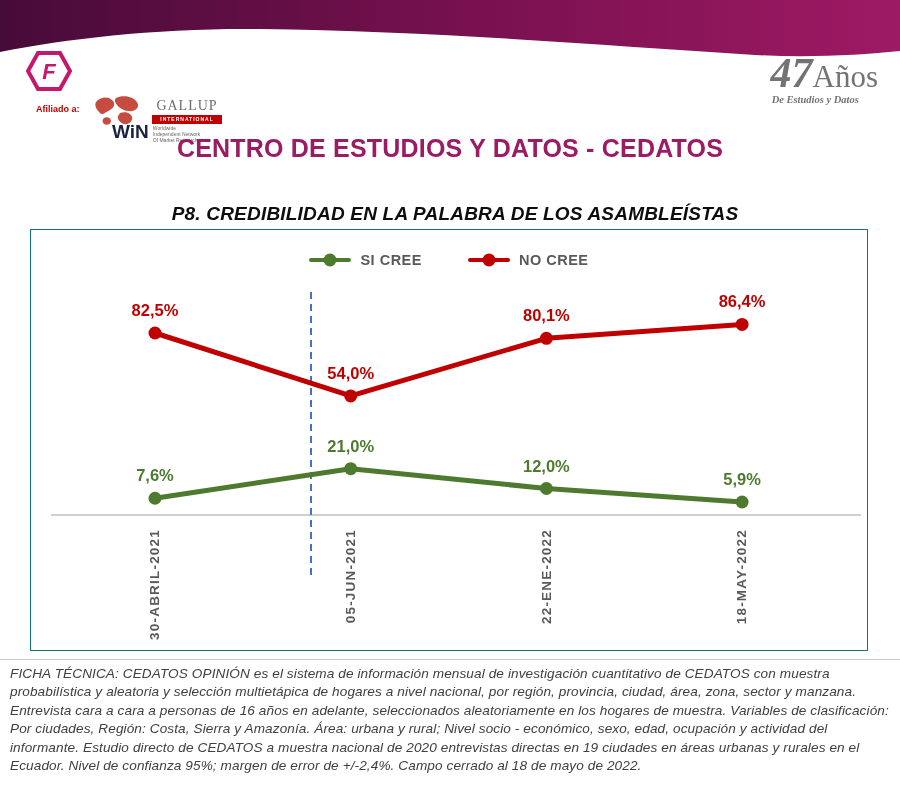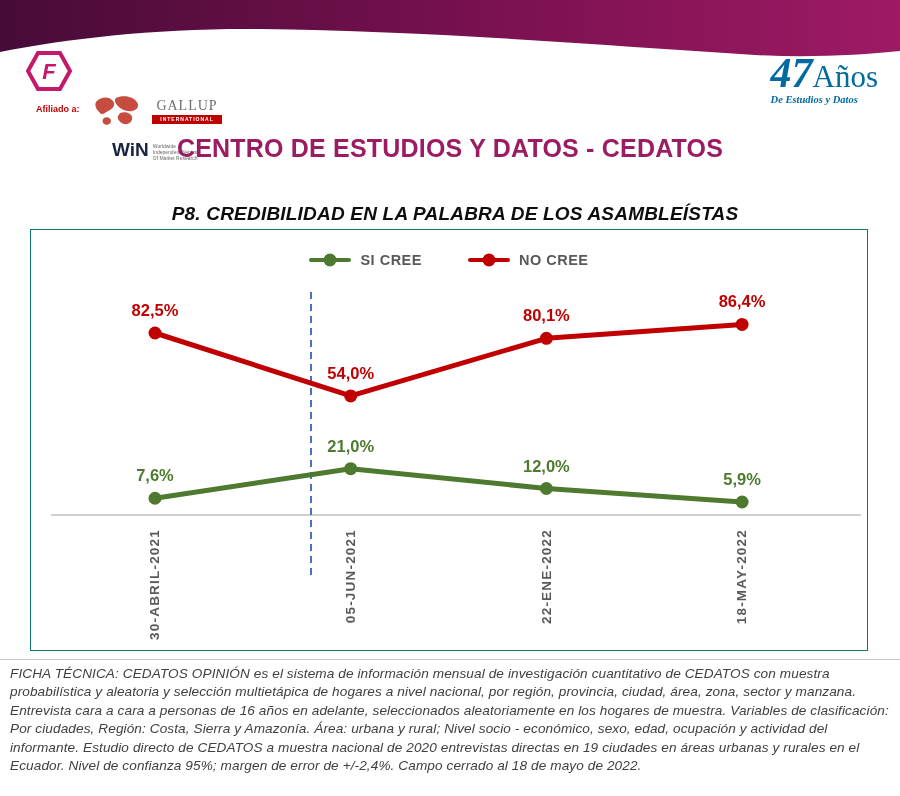--- a/index.html
+++ b/index.html
@@ -16,26 +16,26 @@
 romans    text-shadow:0 0 1px #fff;}
   .cedatos-text{font-family:"Liberation Sans",sans-serif;}
   .affiliate-label{position:absolute;top:54px;left:12px;font-size:9px;font-weight:bold;
     color:#c00000;}
   .map-icon{position:absolute;top:44px;left:66px;}
   .gallup-block{position:absolute;top:48px;left:128px;width:70px;text-align:center;}
   .gallup-text{font-family:Liberation Serif, serif;font-size:14px;color:#6e6e6e;
     letter-spacing:1px;}
   .gallup-bar{margin-top:1px;background:#c00000;color:#fff;font-size:5px;font-weight:bold;
     letter-spacing:1px;padding:1px 0 2px;text-align:center;}
-  .win-block{position:absolute;top:72px;left:88px;display:flex;align-items:flex-start;gap:4px;margin-top:18px;}
+  .win-block{position:absolute;top:72px;left:88px;display:flex;align-items:flex-start;gap:4px;}
   .win-text{font-weight:bold;font-size:19px;color:#1a2440;line-height:1;}
   .win-sub{font-size:5px;color:#666;line-height:1.15;padding-top:4px;white-space:pre-line;width:70px;}
 
   
-  .anniv{position:absolute;top:52px;right:22px;text-align:left;color:#0369a1;}
+  .anniv{position:absolute;top:52px;right:22px;text-align:center;color:#737373;}
   .anniv-row{display:flex;align-items:baseline;justify-content:flex-end;}
   .anniv-number{font-family:"Liberation Serif",serif;font-weight:bold;font-style:italic;
     font-size:42px;line-height:1;}
   .anniv-word{font-family:"Liberation Serif",serif;font-size:31px;line-height:1;}
   .anniv-tagline{font-family:"Liberation Serif",serif;font-weight:bold;font-style:italic;
     font-size:10.5px;margin-top:0px;margin-right:18px;}
 
   
   .title1{position:absolute;top:134px;left:0;width:900px;text-align:center;
     font-size:25px;font-weight:bold;color:#9b1c62;letter-spacing:0.2px;}

